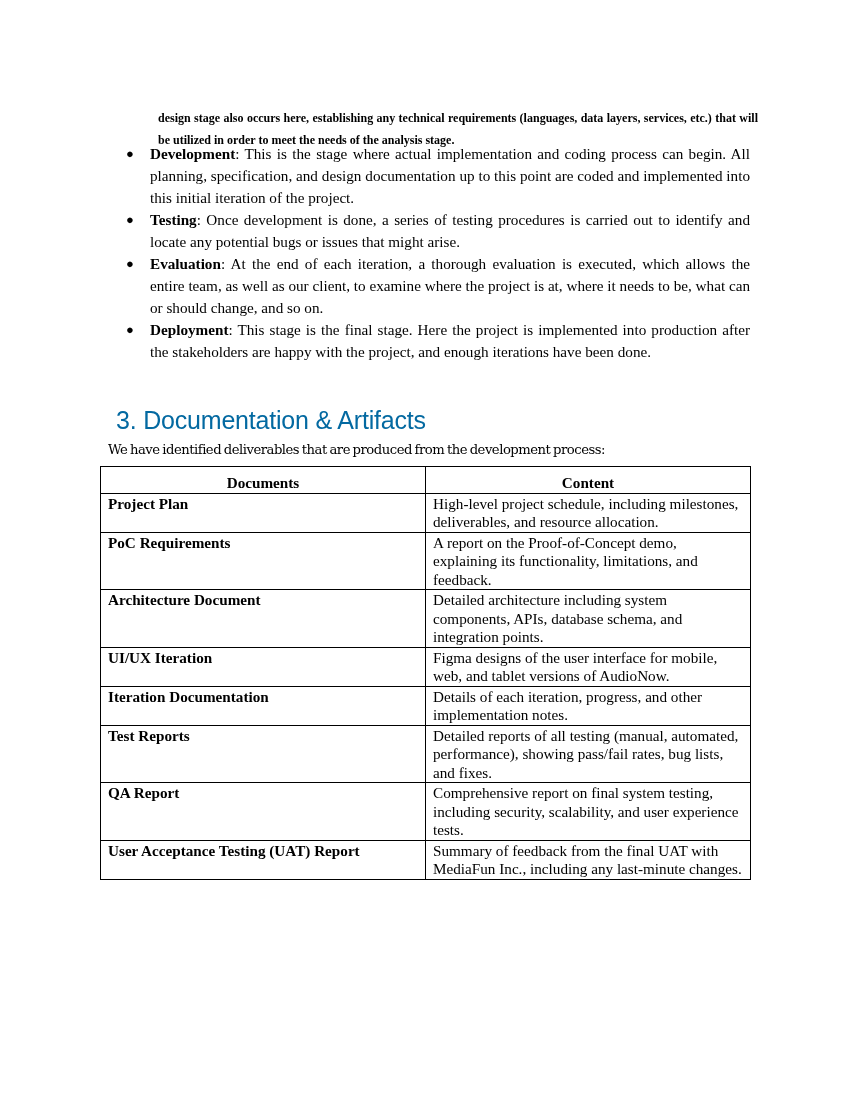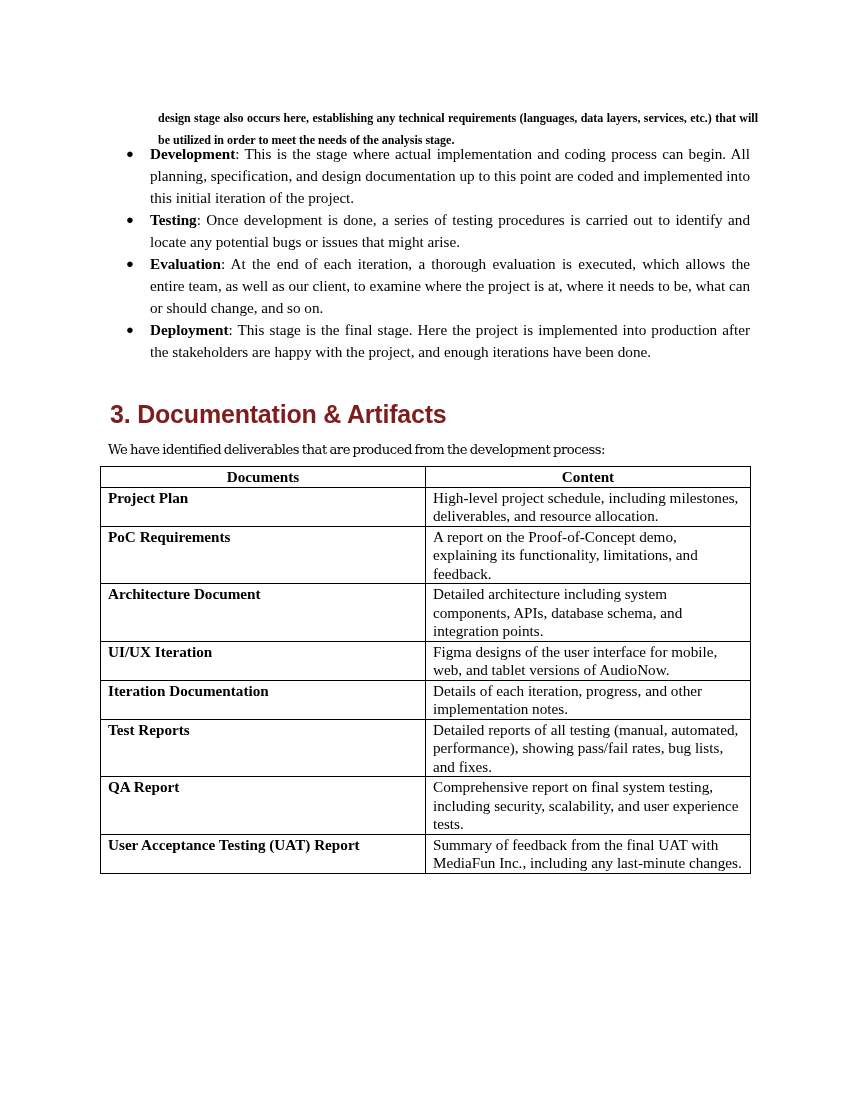--- a/index.html
+++ b/index.html
@@ -7,31 +7,31 @@
            font-family: "Liberation Serif", serif; color: #000; }
     .page { position: absolute; left: 0; top: 0; width: 850px; height: 1100px; }
     .cont-para { position: absolute; left: 150px; top: 99px; width: 600px;
                  font-size: 12px; line-height: 22px; text-align: justify; margin: 8px; font-weight: bold; }
     ul.stages { position: absolute; left: 100px; top: 143px; width: 650px;
                 margin: 0; padding: 0; list-style: none; }
     ul.stages li { position: relative; padding-left: 50px; font-size: 15.2px;
                    line-height: 22px; text-align: justify; margin: 0; }
     ul.stages li .bullet { position: absolute; left: 26px; top: 0; font-size: 13px; }
     ul.stages li b { font-weight: bold; }
-    h2.section { position: absolute; left: 100px; top: 390px; margin: 10px;
-                 font-family: "Liberation Sans", sans-serif; font-weight: bold;
-                 font-size: 25px; color: #7f1d1d; letter-spacing: -0.2px; }
+    h2.section { position: absolute; left: 100px; top: 390px; margin: 16px;
+                 font-family: "Liberation Sans", sans-serif; font-weight: normal;
+                 font-size: 25px; color: #0369a1; letter-spacing: -0.2px; }
     p.intro { position: absolute; left: 100px; top: 434px; margin: 8px;
               font-family: "DejaVu Serif", serif; font-size: 13.2px; letter-spacing: -0.5px;
               word-spacing: -1px; }
     table.deliv { position: absolute; left: 100px; top: 466px; width: 651px;
                   border-collapse: collapse; font-size: 15.2px; line-height: 18.5px; }
     table.deliv th, table.deliv td { border: 1px solid #000; vertical-align: top;
                   padding: 1px 7px 0 7px; text-align: left; }
-    table.deliv th { text-align: center; font-weight: bold; padding: 1px 7px 0 7px; }
+    table.deliv th { text-align: center; font-weight: bold; padding: 7px 7px 0 7px; }
     table.deliv td.doc { width: 310px; font-weight: bold; }
   </style>
 </head>
 <body>
 
 <div class="page">
 
   <p class="cont-para">design stage also occurs here, establishing any technical requirements (languages, data layers, services, etc.) that will be utilized in order to meet the needs of the analysis stage.</p>
 
   <ul class="stages">

